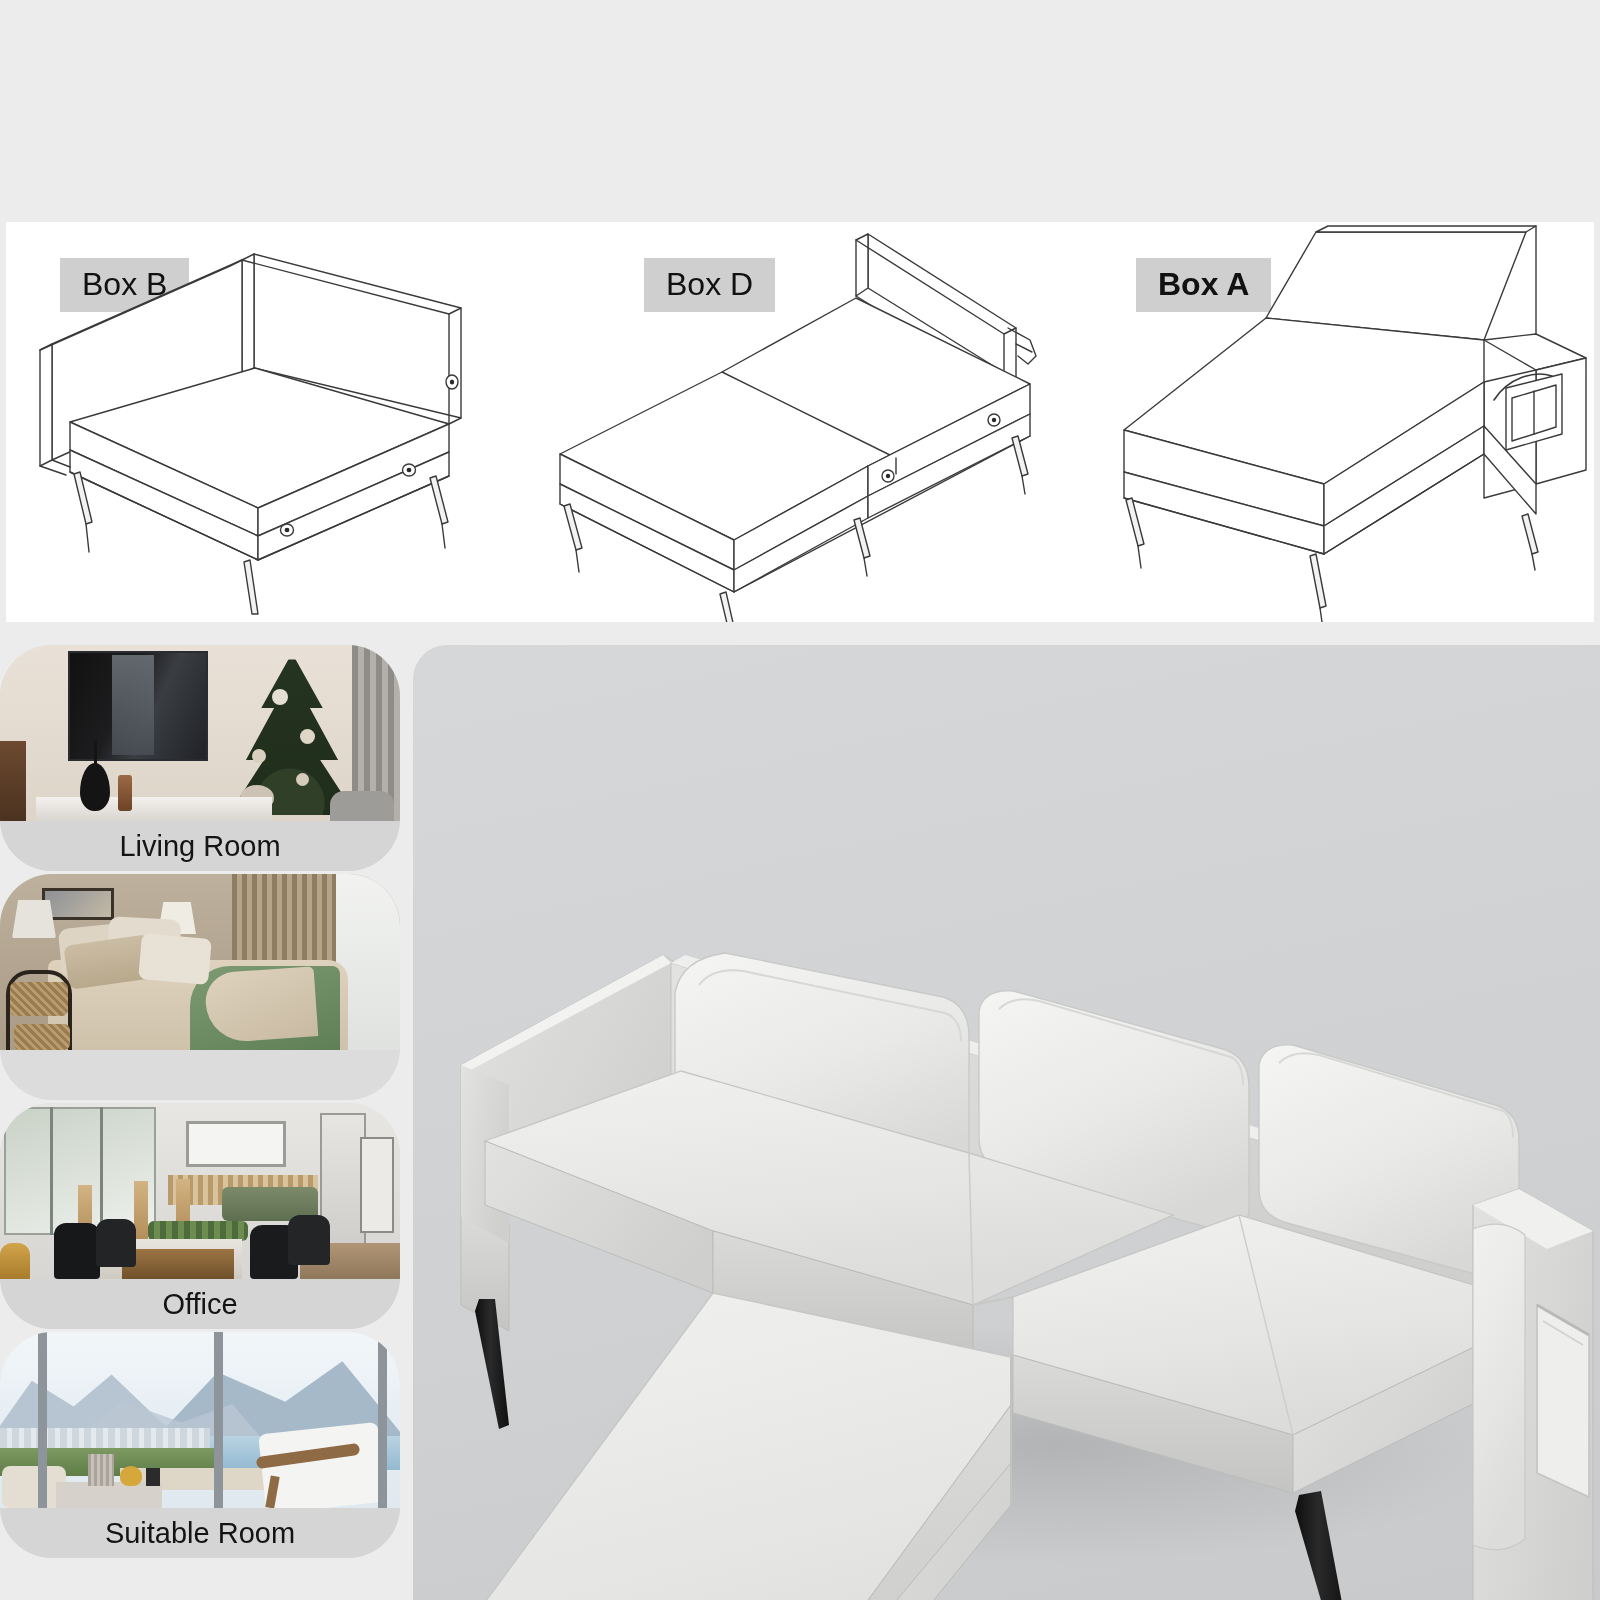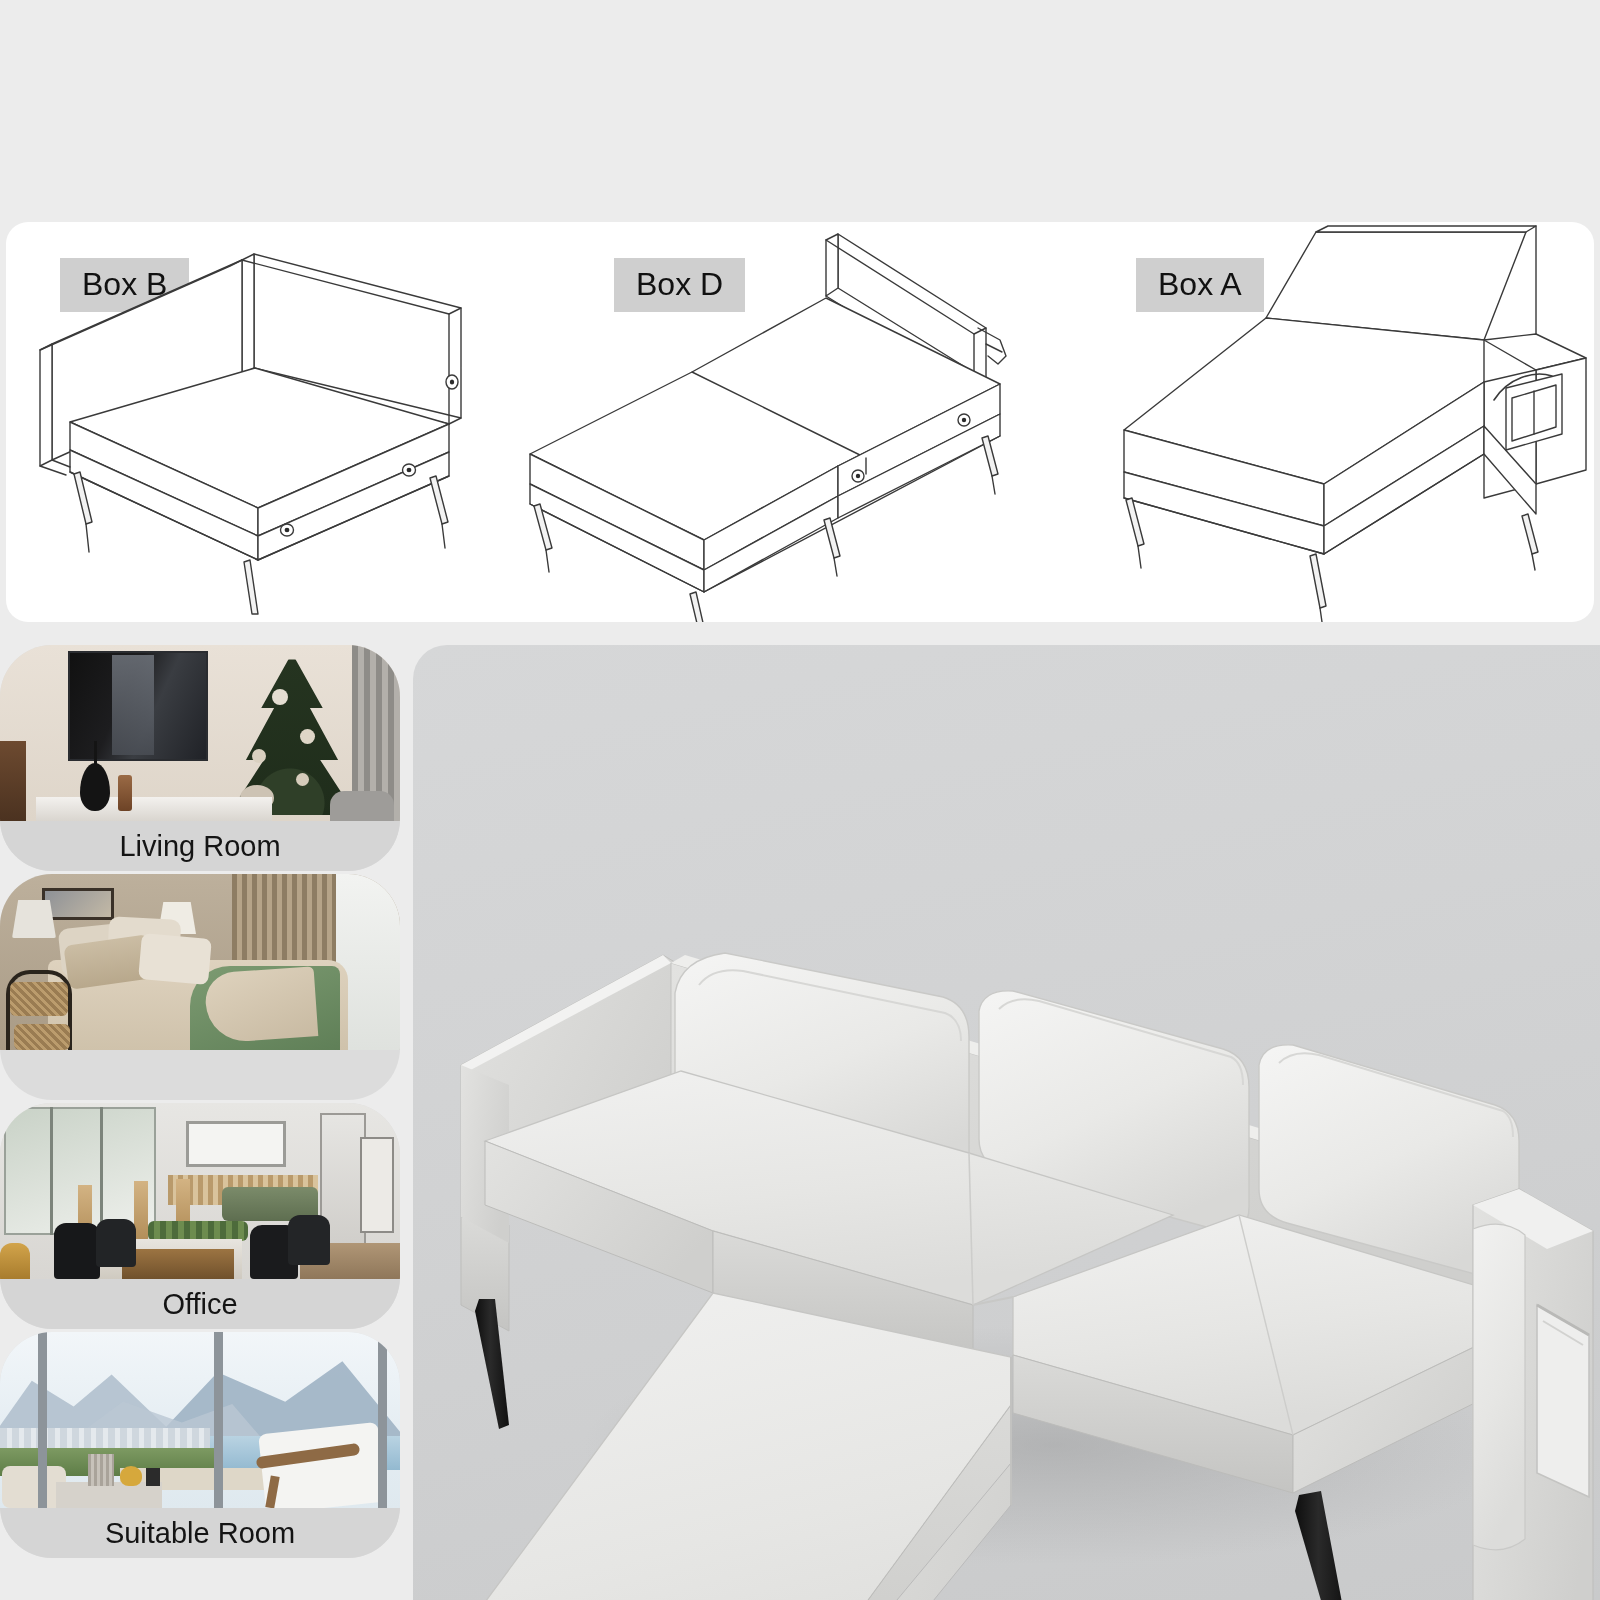--- a/index.html
+++ b/index.html
@@ -49,27 +49,26 @@
   }
 
   
   .diagram-panel {
     position: absolute;
     left: 6px;
     top: 222px;
     width: 1588px;
     height: 400px;
     background: #ffffff;
-    border-radius: 22px;
   }
 
   .diagram-cell { position: absolute; top: 0; height: 400px; }
   .diagram-cell.b { left: 0px;   width: 520px; }
-  .diagram-cell.d { left: 494px; width: 540px; }
-  .diagram-cell.a { left: 1060px;width: 528px; }
+  .diagram-cell.d { left: 524px; width: 540px; }
+  .diagram-cell.a { left: 1060px;width: 528px; font-weight: bold; }
 
   .box-chip {
     position: absolute;
     top: 36px;
     background: #cfcfcf;
     color: #111;
     font-size: 32px;
     line-height: 32px;
     padding: 10px 22px 12px 22px;
     white-space: nowrap;

